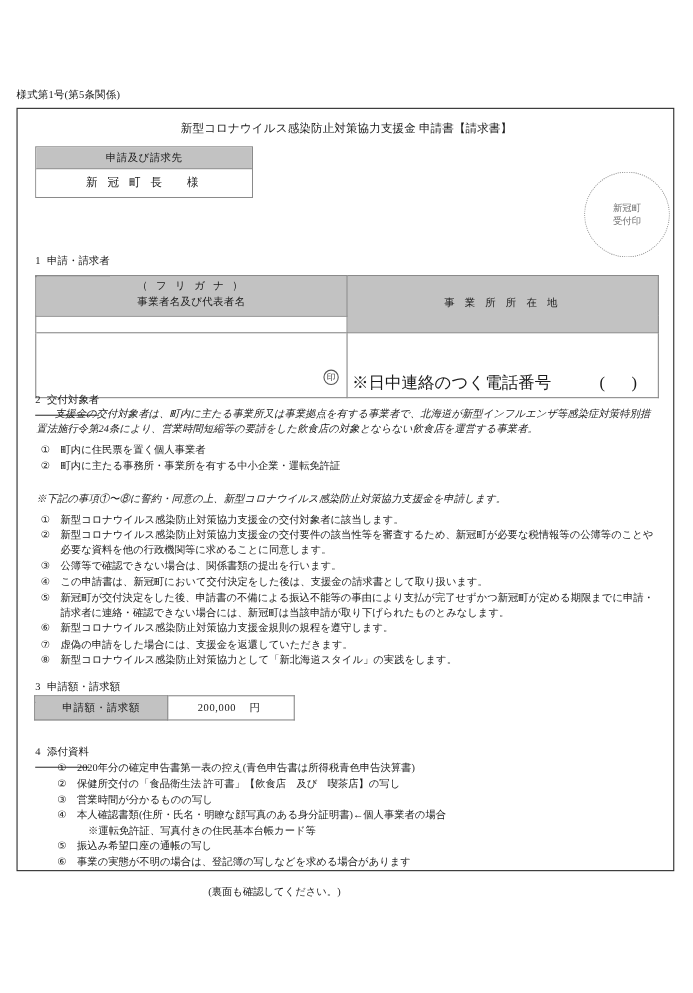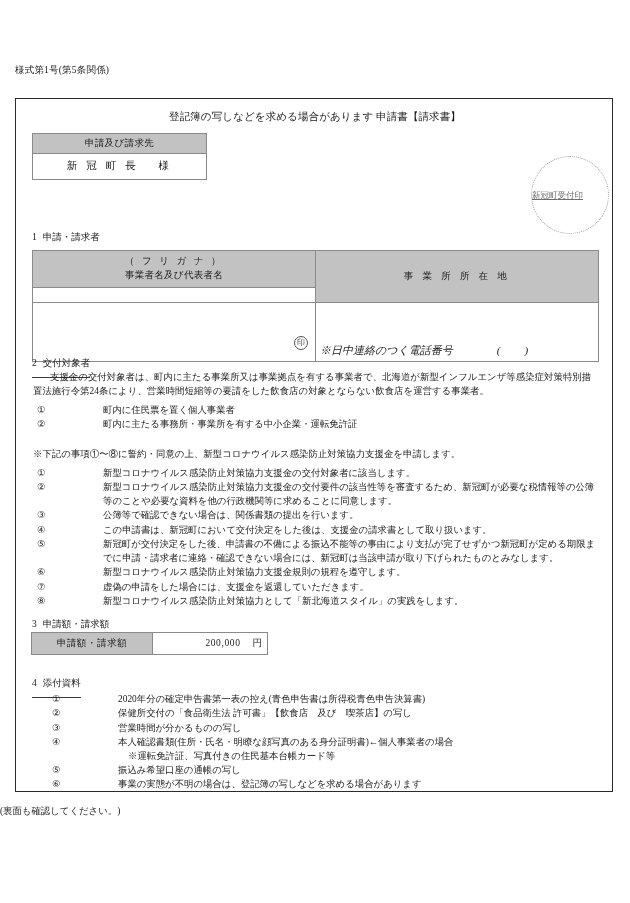--- a/index.html
+++ b/index.html
@@ -19,21 +19,21 @@
     position: absolute;
     left: 0; top: 0;
     width: 630px;
     height: 903px;
   }
 
   
   .form-no {
     position: absolute;
     left: 15px;
-    top: 64px;
+    top: 80px;
     font-size: 9.5px;
     letter-spacing: 0.2px;
     white-space: nowrap;
   }
 
   
   .outer-frame {
     position: absolute;
     left: 15px;
     top: 98px;
@@ -53,21 +53,21 @@
     font-size: 10.5px;
     letter-spacing: 0.1px;
     white-space: nowrap;
   }
 
   
   .addressee-box {
     position: absolute;
     left: 16px;
     top: 34px;
-    width: 175px;
+    width: 198px;
     border: 1px solid #8a8a8a;
     box-sizing: border-box;
   }
   .addressee-head {
     background: #c2c2c2;
     border-bottom: 1px solid #8a8a8a;
     text-align: center;
     font-size: 9.5px;
     padding: 3px 0 3px;
     letter-spacing: 0.4px;
@@ -84,27 +84,26 @@
   .seal-circle {
     position: absolute;
     left: 515px;
     top: 57px;
     width: 78px;
     height: 78px;
     border: 1.5px dotted #9a9a9a;
     border-radius: 50%;
     box-sizing: border-box;
     display: flex;
-    flex-direction: row;
+    flex-direction: column;
     align-items: center;
-    justify-content: flex-start;
+    justify-content: center;
     color: #6e6e6e;
     font-size: 8.5px;
     line-height: 1.45;
-    text-decoration: underline;
   }
 
   
   .sec-head {
     position: absolute;
     font-size: 9.5px;
     border-bottom: 1px solid #3a3a3a;
     padding-bottom: 7px;
     white-space: nowrap;
   }
@@ -184,32 +183,32 @@
     border-radius: 50%;
     font-size: 8px;
     line-height: 11px;
     text-align: center;
     color: #444;
   }
   .tel-note {
     position: absolute;
     left: 4px;
     bottom: 3px;
-    font-size: 11px;
-    white-space: nowrap;
-    font-style: italic;
+    font-size: 15px;
+    white-space: nowrap;
   }
   .tel-paren { margin-left: 44px; letter-spacing: 24px; }
 
   
   .para {
     position: absolute;
     font-size: 9.4px;
     line-height: 1.47;
     letter-spacing: 0.05px;
+    font-style: italic;
   }
   .para.indent1 { text-indent: 17px; }
 
   
   .numlist {
     position: absolute;
     font-size: 9.4px;
     line-height: 1.47;
   }
   .numlist .li {
@@ -217,21 +216,21 @@
     align-items: flex-start;
     margin-bottom: 0.5px;
   }
   .numlist .mark {
     width: 22px;
     flex: 0 0 22px;
     text-align: left;
     padding-left: 4px;
     box-sizing: border-box;
   }
-  .numlist .txt { flex: 1 1 auto; margin-left: 48px; }
+  .numlist .txt { flex: 1 1 auto; }
   .numlist .txt .sub { display: block; padding-left: 10px; }
 
   
   .amount-table {
     position: absolute;
     left: 31px;
     top: 632px;
     border-collapse: collapse;
     table-layout: fixed;
   }
@@ -242,45 +241,46 @@
   }
   .amount-table td.lbl {
     background: #c2c2c2;
     width: 118px;
     text-align: center;
     letter-spacing: 0.6px;
   }
   .amount-table td.val {
     background: #fff;
     width: 108px;
-    text-align: right;
+    text-align: center;
     padding-right: 5px;
   }
   .amount-table td.val .num { letter-spacing: 0.6px; }
   .amount-table td.val .unit { margin-left: 12px; }
 
   
   .footer-note {
     position: absolute;
     left: 0;
     top: 805px;
     width: 499px;
+    text-align: center;
     font-size: 9.4px;
   }
 </style>
 </head>
 <body>
 
 <div id="page">
 
   <div class="form-no">様式第1号(第5条関係)</div>
 
   <div class="outer-frame">
 
-    <div class="doc-title">登記簿の写しなどを求める場合があります 申請書【請求書】</div>
+    <div class="doc-title">新型コロナウイルス感染防止対策協力支援金 申請書【請求書】</div>
 
     <div class="addressee-box">
       <div class="addressee-head">申請及び請求先</div>
       <div class="addressee-body">新 冠 町 長 　様</div>
     </div>
 
     <div class="seal-circle">
       <span>新冠町</span>
       <span>受付印</span>
     </div>

